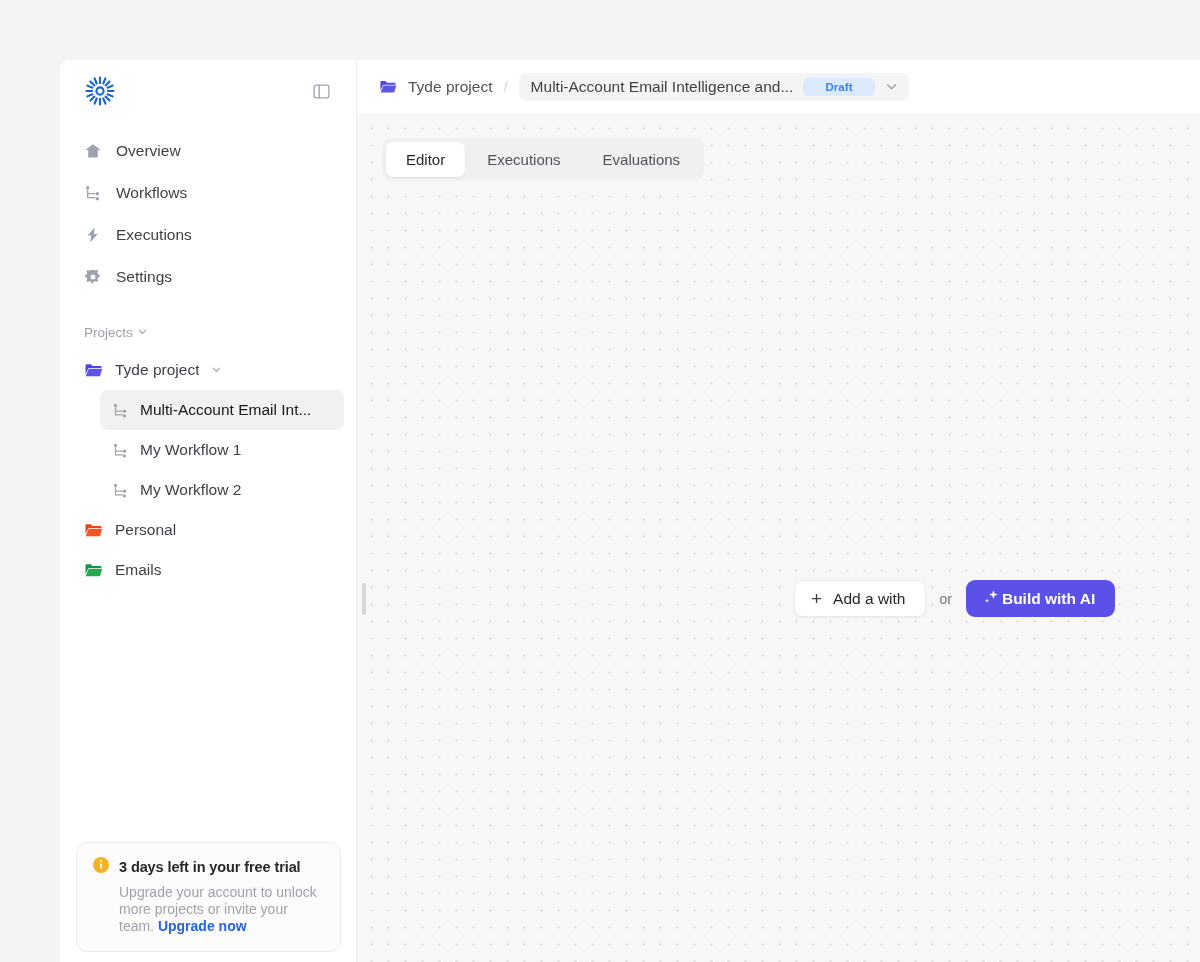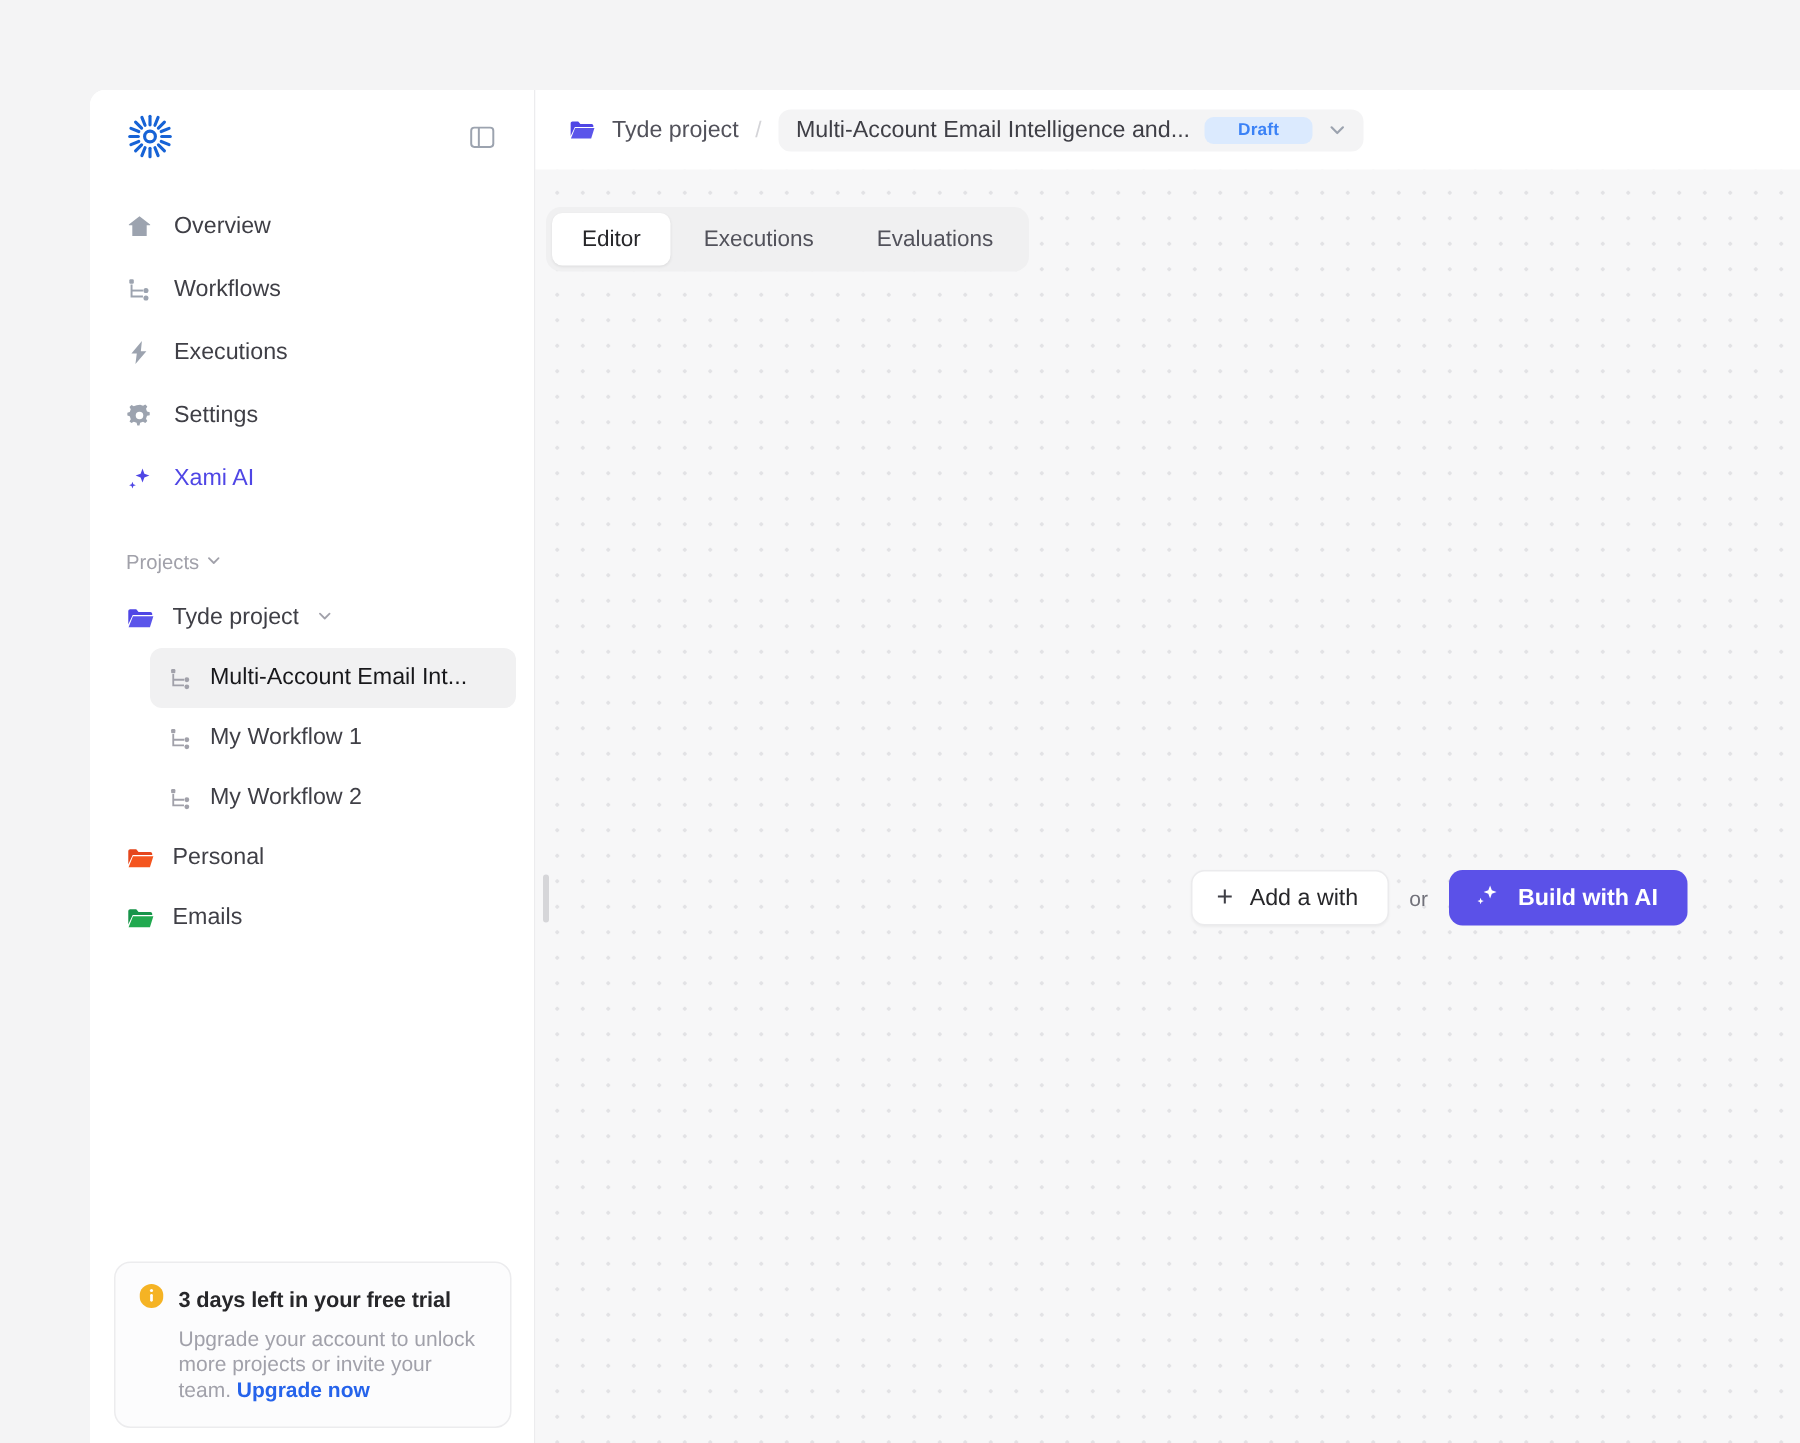--- a/index.html
+++ b/index.html
@@ -141,21 +141,21 @@
     flex: 1 1 auto;
     position: relative;
     background-color: #f7f7f8;
     background-image: radial-gradient(circle, #e2e2e5 1.1px, transparent 1.2px);
     background-size: 17px 17px;
     background-position: 6px 7px;
     overflow: hidden;
   }
   .tabs {
     position: absolute;
-    left: 7px; top: 25px;
+    left: 25px; top: 25px;
     display: flex;
     background: #f0f0f1;
     border-radius: 10px;
     padding: 4px;
     gap: 2px;
   }
   .tab {
     font-size: 15px;
     color: #52525b;
     padding: 9px 20px;
@@ -191,21 +191,21 @@
     height: 37px;
     padding: 0 19px 0 16px;
     font-size: 15.5px;
     color: #27272a;
     cursor: pointer;
     box-shadow: 0 1px 2px rgba(0,0,0,0.05);
   }
   .plus { font-size: 19px; color: #3f3f46; line-height: 1; font-weight: 400; }
   .or { margin: 0 14px; font-size: 14px; color: #71717a; }
   .btn-ai {
-    display: flex; align-items: center; gap: 12px;
+    display: flex; align-items: center; gap: 2px;
     background: #5b51e8;
     border: none;
     border-radius: 9px;
     height: 37px;
     padding: 0 20px 0 17px;
     font-size: 15.5px;
     font-weight: 600;
     color: #ffffff;
     cursor: pointer;
     font-family: "Liberation Sans", sans-serif;
@@ -290,29 +290,20 @@
       <div class="nav-item">
         <span class="ic">
           <svg width="18" height="18" viewBox="0 0 18 18">
             <path d="M9 1.3 11 2l1.6-.9 1.4 1.4-.9 1.6.7 2 1.9.5v2l-1.9.5-.7 2 .9 1.6-1.4 1.4-1.6-.9-2 .7-.5 1.9H7l-.5-1.9-2-.7-1.6.9L1.5 13l.9-1.6-.7-2L0 8.9v-2l1.7-.5.7-2-.9-1.6L2.9 1.4l1.6.9 2-.7z" fill="#9ca3af" transform="translate(0.9,0.6) scale(0.95)"></path>
             <circle cx="9" cy="9" r="2.5" fill="#ffffff"></circle>
           </svg>
         </span>
         <span>Settings</span>
       </div>
 
-      <div class="nav-item ai">
-        <span class="ic">
-          <svg width="18" height="18" viewBox="0 0 18 18">
-            <path d="M11 2.4l1.25 3.35L15.6 7l-3.35 1.25L11 11.6 9.75 8.25 6.4 7l3.35-1.25z" fill="#4f46e5"></path>
-            <path d="M4.3 11.2l.62 1.64 1.64.62-1.64.62-.62 1.64-.62-1.64-1.64-.62 1.64-.62z" fill="#4f46e5"></path>
-          </svg>
-        </span>
-        <span>Xami AI</span>
-      </div>
     </nav>
 
     <div class="section-head">
       <span>Projects</span>
       <span>
         <svg width="11" height="11" viewBox="0 0 12 12">
             <path d="M2.5 4.5 6 8l3.5-3.5" fill="none" stroke="#a1a1aa" stroke-width="1.3" stroke-linecap="round" stroke-linejoin="round"></path>
           </svg>
       </span>
     </div>

